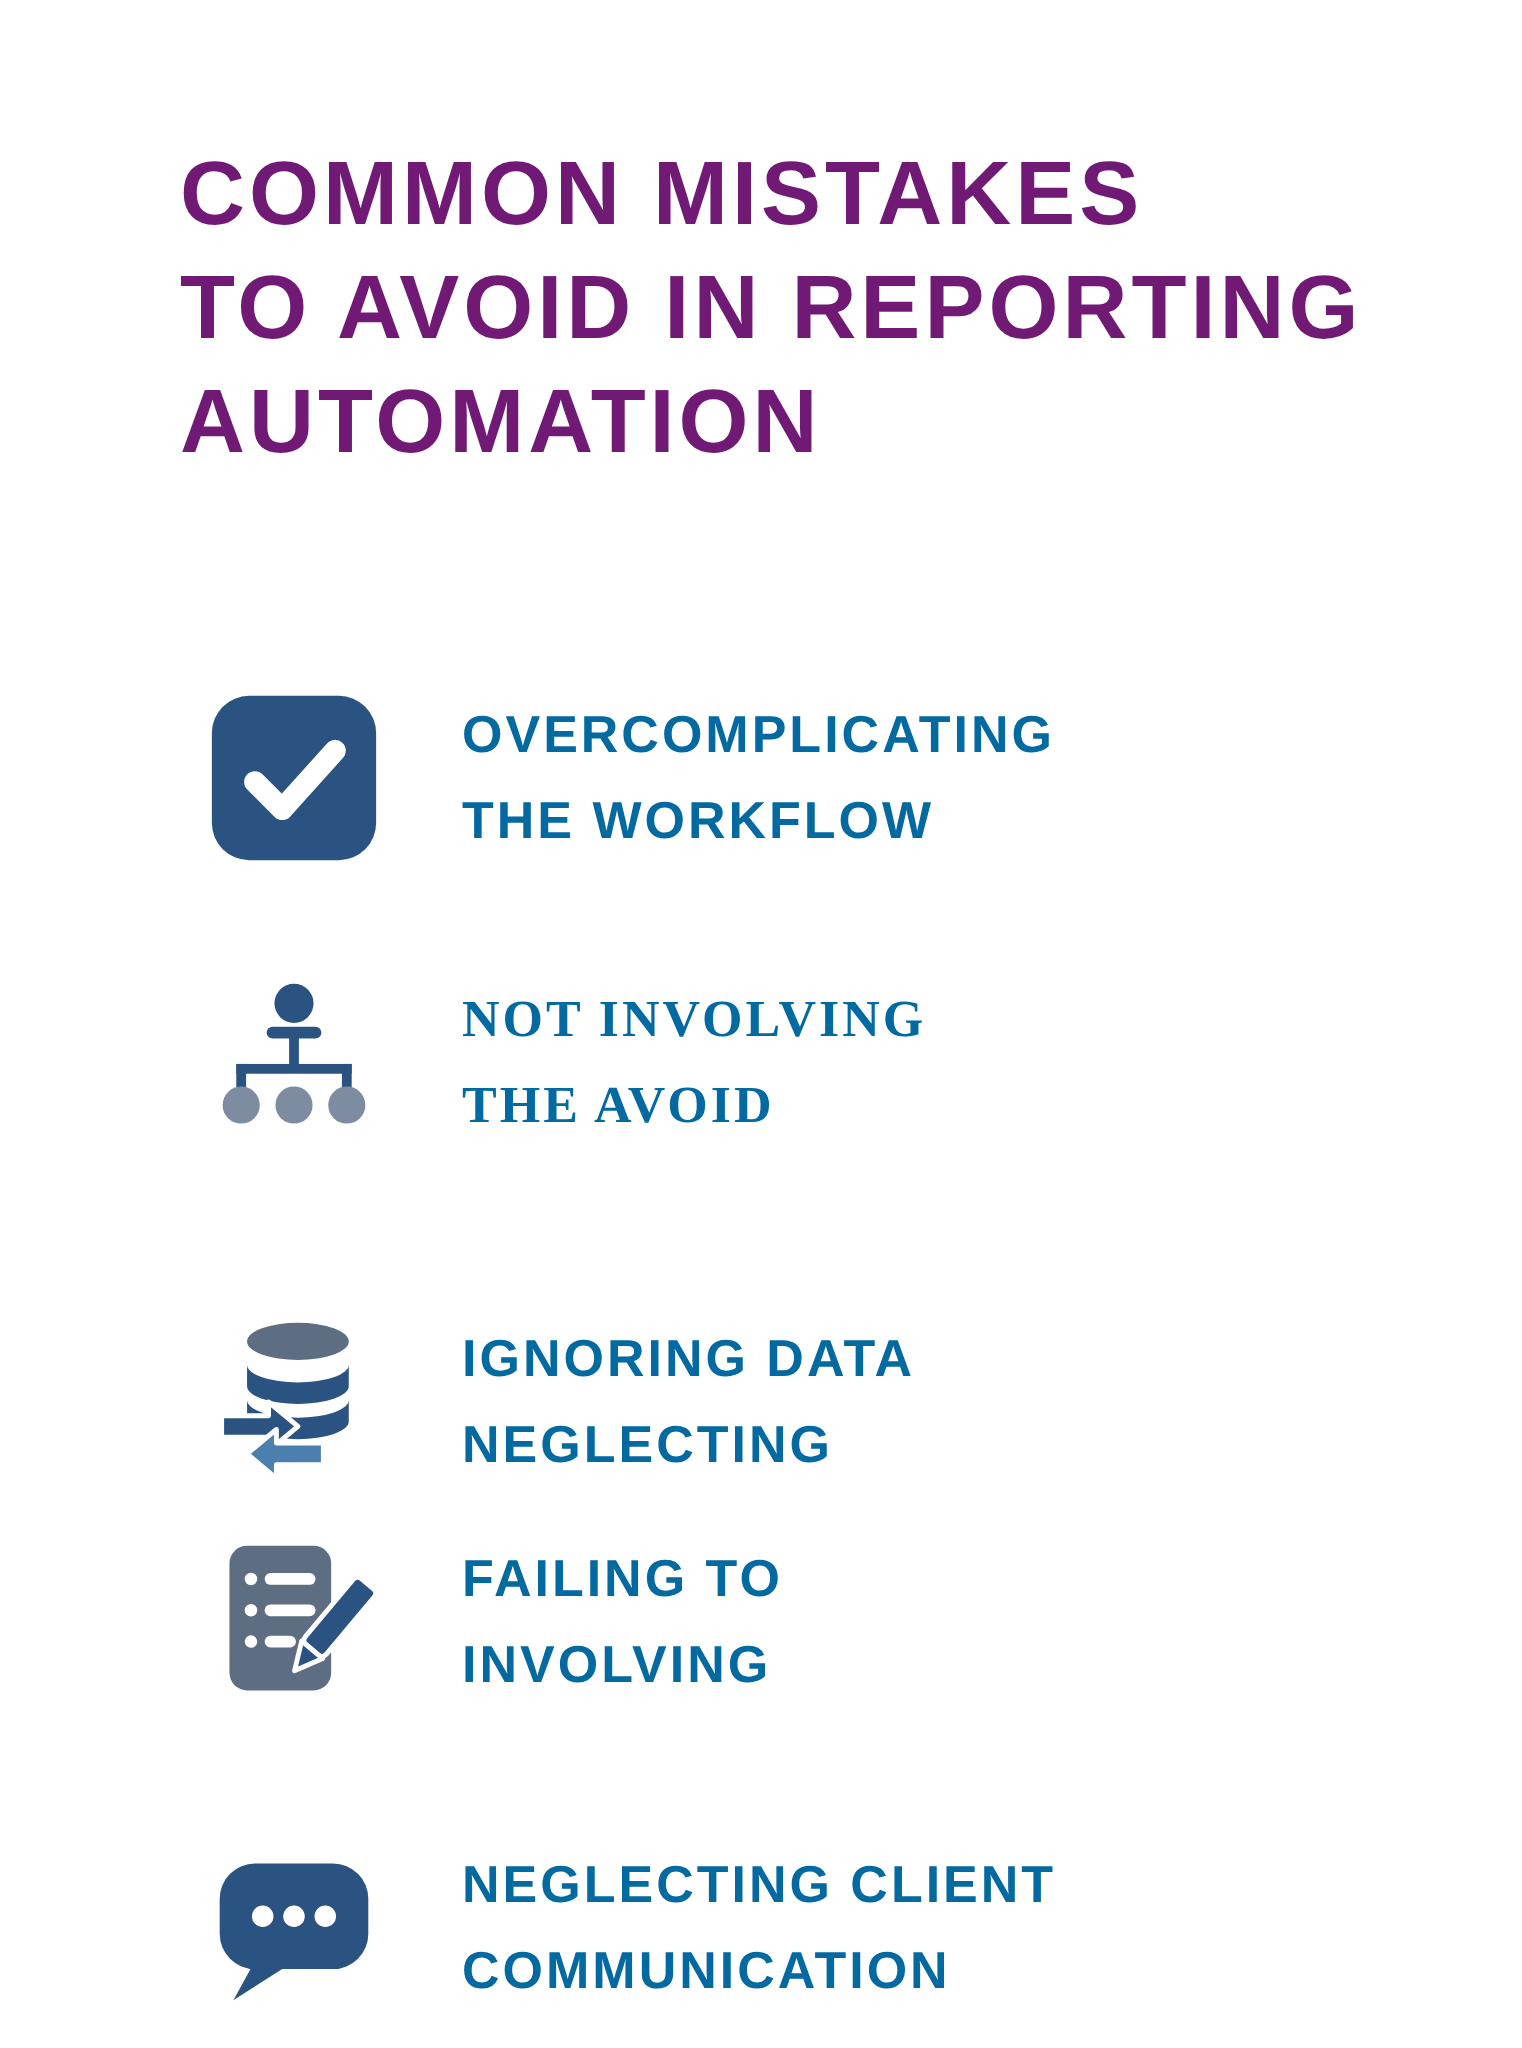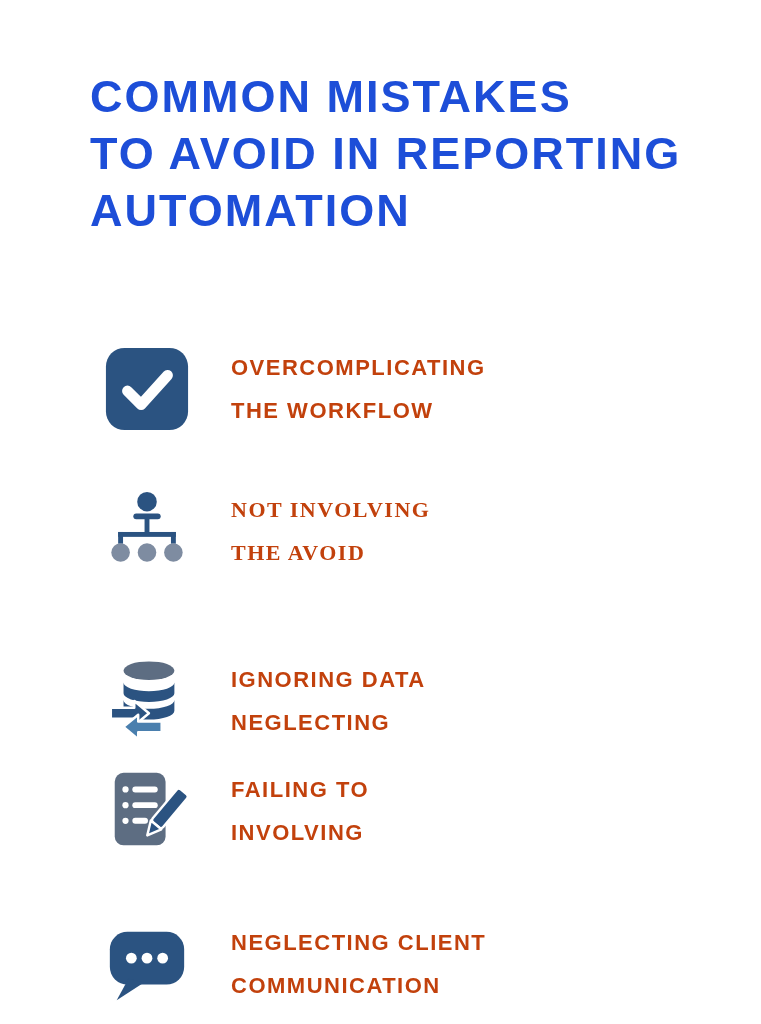--- a/index.html
+++ b/index.html
@@ -13,21 +13,21 @@
     width: 761px;
     height: 1024px;
     background: #ffffff;
     overflow: hidden;
   }
   .title {
     position: absolute;
     left: 90px;
     top: 68px;
     margin: 0;
-    color: #1d4ed8;
+    color: #701a75;
     font-size: 45px;
     font-weight: 800;
     letter-spacing: 2px;
     line-height: 57px;
   }
   .title span { display: block; }
   .items {
     position: absolute;
     left: 103px;
     top: 0;
@@ -48,22 +48,22 @@
   .icon-box {
     width: 88px;
     height: 88px;
     flex: 0 0 88px;
     display: flex;
     align-items: center;
     justify-content: center;
   }
   .icon-box svg { width: 88px; height: 88px; display: block; }
   .item-label {
-    color: #c2410c;
-    font-size: 22px;
+    color: #0369a1;
+    font-size: 26px;
     font-weight: 700;
     letter-spacing: 1.5px;
     line-height: 43px;
     text-shadow: 0.5px 0.5px 0 rgba(255,255,255,0.35);
   }
   .item-label span { display: block; white-space: nowrap; }
 </style>
 </head>
 <body>
 

